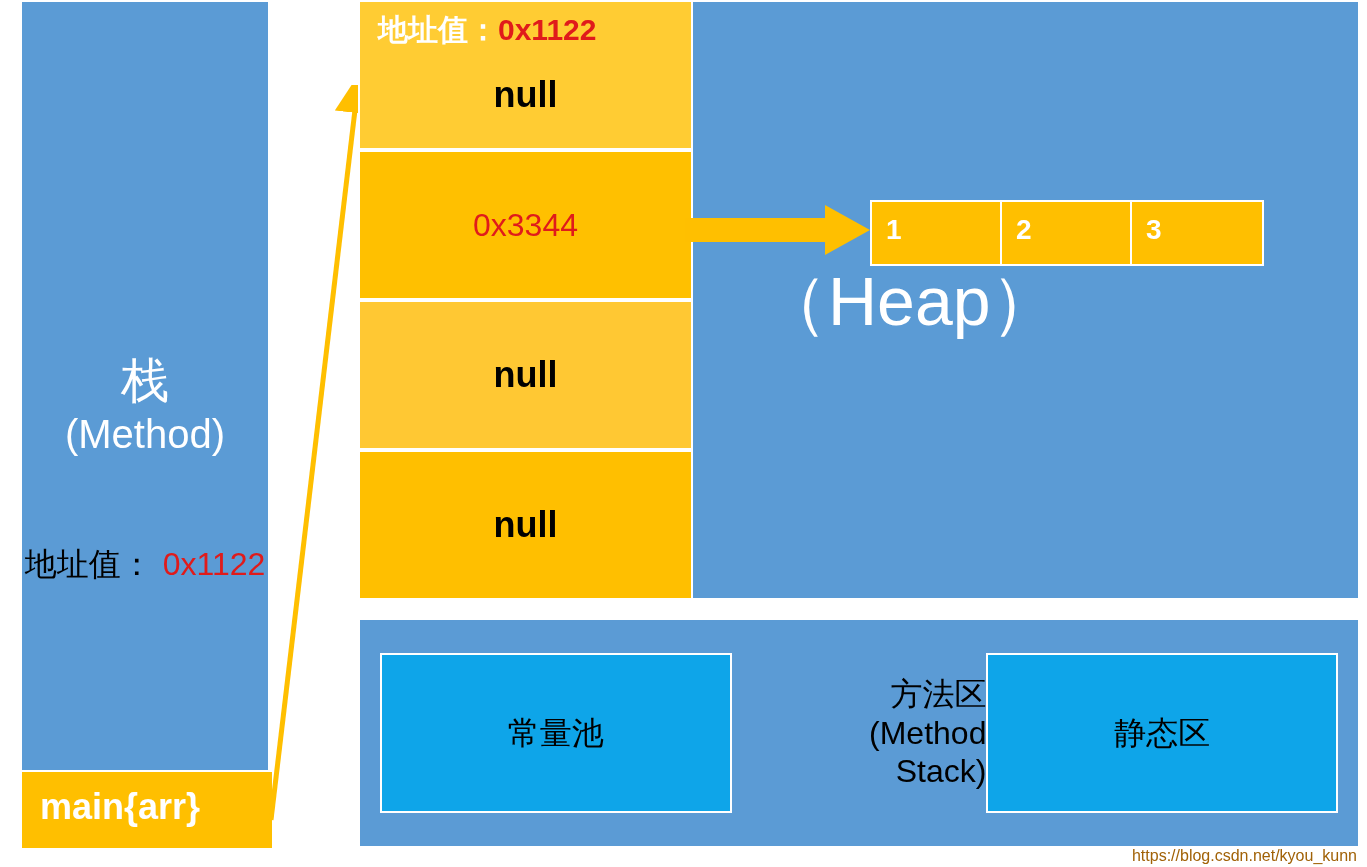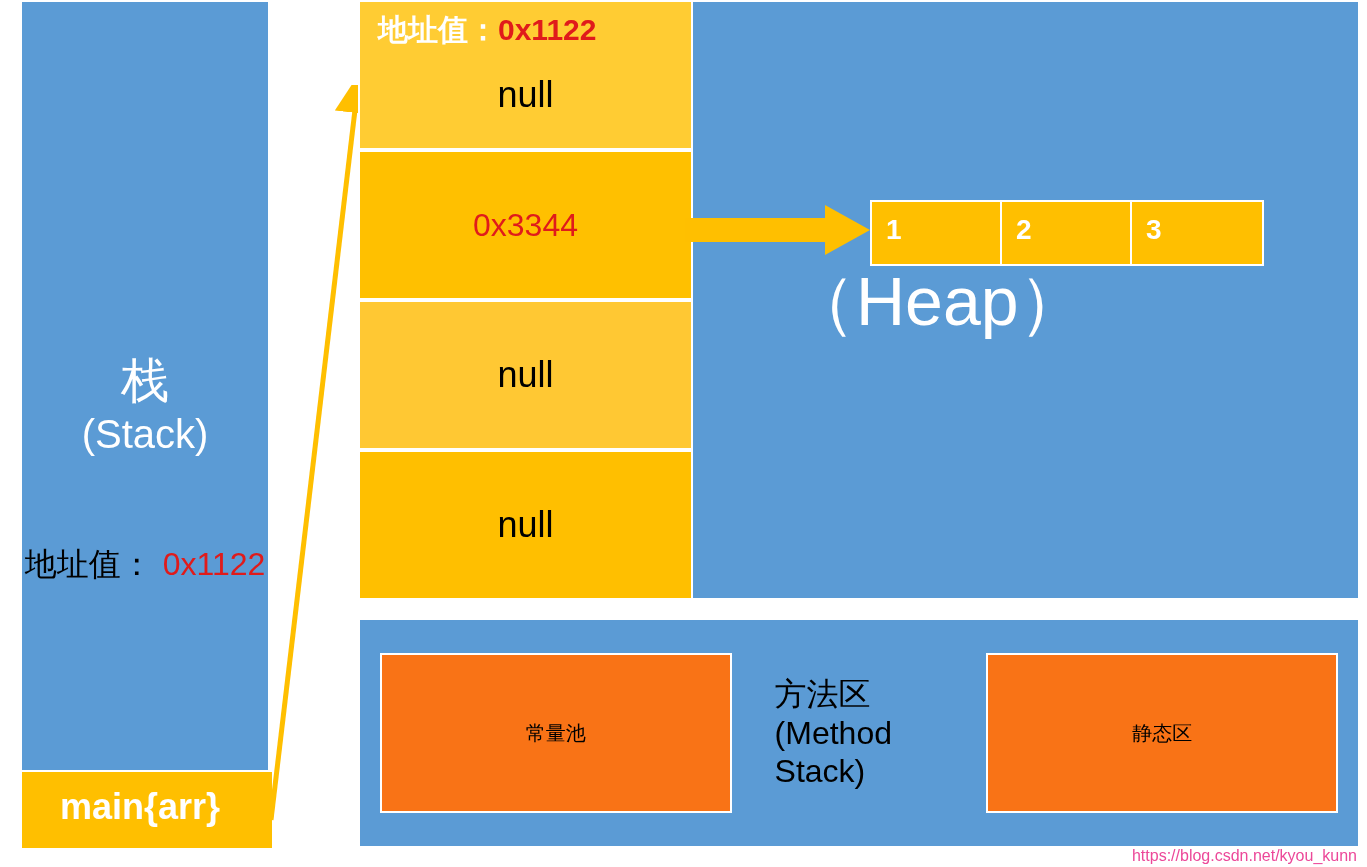--- a/index.html
+++ b/index.html
@@ -49,21 +49,20 @@
     height: 80px;
     background: #ffbf00;
     border: 2px solid #ffffff;
     padding-left: 18px;
     padding-top: 14px;
   }
   .stack-main-text {
     color: #ffffff;
     font-weight: bold;
     font-size: 36px;
-    margin-left: 20px;
   }
   .heap-panel {
     position: absolute;
     left: 358px;
     top: 0px;
     width: 1002px;
     height: 600px;
     background: #5b9bd5;
     border: 2px solid #ffffff;
   }
@@ -89,21 +88,21 @@
   .heap-cell {
     position: absolute;
     left: -2px;
     width: 335px;
     height: 150px;
     border: 2px solid #ffffff;
     display: flex;
     align-items: center;
     justify-content: center;
     font-size: 36px;
-    font-weight: normal;
+    font-weight: bold;
   }
   .heap-cell.c0 { top: -2px; background: #ffcc33; color: #000; }
   .heap-cell.c0 span { margin-top: 40px; }
   .heap-cell.c1 { top: 148px; background: #ffc000; color: #e01b1b; font-weight: normal; font-size: 32px; }
   .heap-cell.c2 { top: 298px; background: #ffc833; color: #000; }
   .heap-cell.c3 { top: 448px; background: #ffbf00; color: #000; }
   .inner-addr {
     position: absolute;
     left: 420px;
     top: 140px;
@@ -128,61 +127,60 @@
     font-size: 28px;
     padding: 12px 0 0 14px;
   }
   .inner-array-cell:last-child { border-right: none; }
   .heap-label {
     position: absolute;
     left: 400px;
     top: 255px;
     color: #ffffff;
     font-size: 68px;
-    margin-left: 28px;
   }
   .method-panel {
     position: absolute;
     left: 358px;
     top: 618px;
     width: 1002px;
     height: 230px;
     background: #5b9bd5;
     border: 2px solid #ffffff;
     display: flex;
     align-items: center;
     justify-content: space-around;
     padding: 0 20px;
   }
   .sub-area {
     width: 360px;
     height: 160px;
-    background: #f97316;
+    background: #0ea5e9;
     border: 2px solid #ffffff;
     display: flex;
     align-items: center;
     justify-content: center;
     color: #000;
-    font-size: 20px;
+    font-size: 32px;
     text-align: center;
     line-height: 1.2;
   }
   .method-title {
-    text-align: left;
+    text-align: right;
     color: #000;
     font-size: 32px;
     line-height: 1.2;
     margin-left: 43px;
   }
   .watermark {
     position: absolute;
     right: 10px;
     bottom: 2px;
     font-size: 16px;
-    color: #ec4899;
+    color: #a16207;
   }
   .arrow1 {
     position: absolute;
     left: 265px;
     top: 85px;
     width: 100px;
     height: 740px;
     pointer-events: none;
   }
   .arrow2 {
@@ -193,21 +191,21 @@
     height: 50px;
     pointer-events: none;
   }
 </style>
 </head>
 <body>
 
 <div class="stack-panel">
   <div class="stack-title">
     <div>栈</div>
-    <div class="en">(Stack)</div>
+    <div class="en">(Method)</div>
   </div>
   <div class="stack-addr">
     <span>地址值：</span><span class="val">0x1122</span>
   </div>
   <div class="stack-main">
     <span class="stack-main-text">main{arr}</span>
   </div>
 </div>
 
 <svg class="arrow1" viewBox="0 0 100 740">

